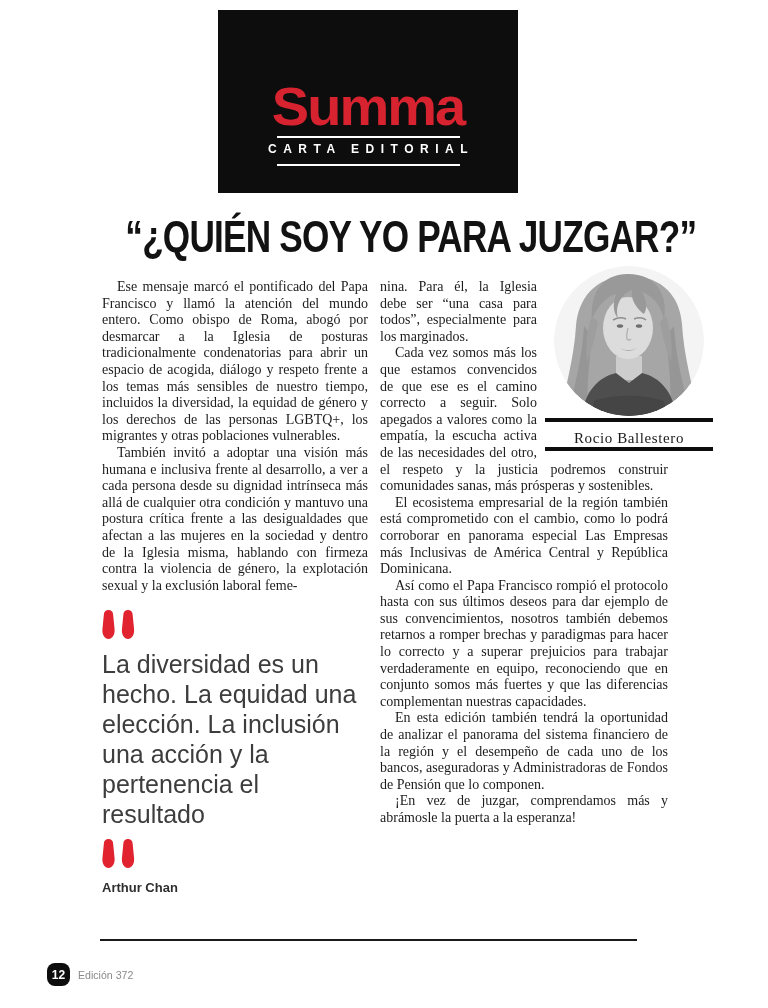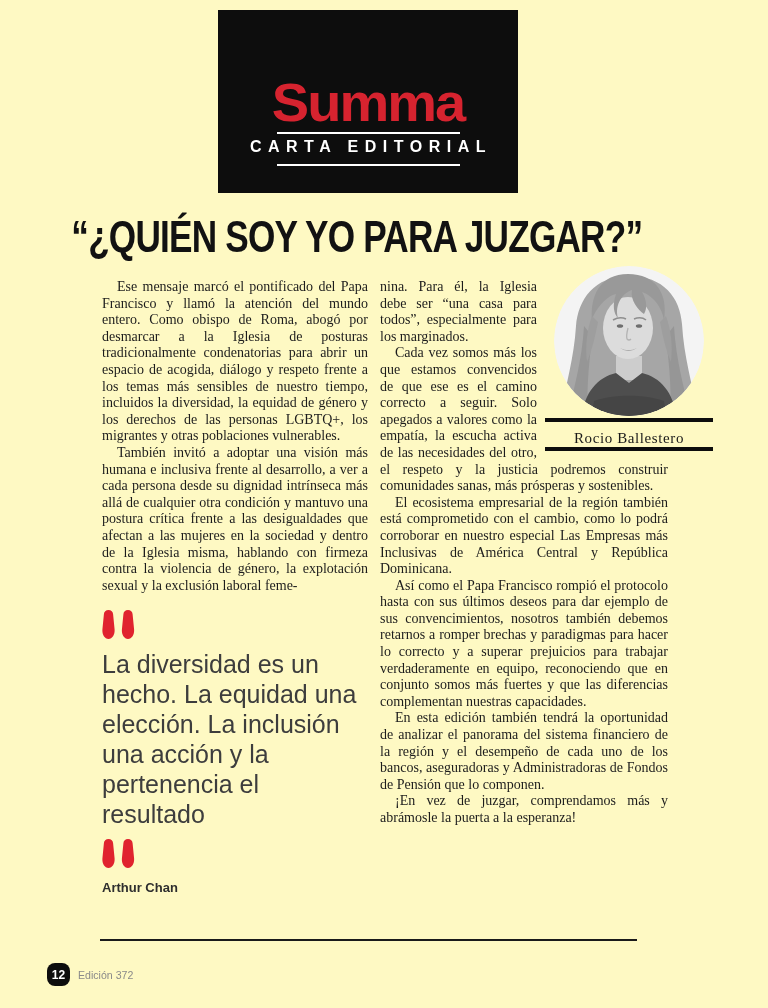--- a/index.html
+++ b/index.html
@@ -1,44 +1,44 @@
 <!DOCTYPE html>
 <html><head>
 <meta charset="utf-8">
 <style>
   * { margin: 0; padding: 0; box-sizing: border-box; }
   html,body { background: #e8e8e8; }
   .page {
     position: relative; width: 768px; height: 1008px;
-    background: #fef9c3; margin: 0 auto; overflow: hidden;
+    background: #ffffff; margin: 0 auto; overflow: hidden;
     font-family: "Liberation Serif", serif; color: #1c1c1c;
   }
 
   
   .header-box {
     position: absolute; left: 218px; top: 10px; width: 300px; height: 183px;
     background: #0d0d0d; display: flex; flex-direction: column;
     justify-content: flex-end; align-items: center; padding-bottom: 27px;
   }
   .logo-word {
     font-family: "Liberation Sans", sans-serif; font-weight: bold;
     font-size: 56px; line-height: 50px; color: #d6232f; letter-spacing: -2px;
     transform: scaleY(0.96);
   }
   .logo-rule { width: 183px; height: 2px; background: #ffffff; margin-top: 4px; }
   .logo-sub {
     font-family: "Liberation Sans", sans-serif; color: #ffffff;
-    font-size: 16px; font-weight: bold; letter-spacing: 6.5px;
+    font-size: 12px; font-weight: bold; letter-spacing: 6.5px;
     padding: 4px 0 4px 6px; 
   }
 
   
   .headline-wrap {
     position: absolute; left: 0; top: 212px; width: 768px;
-    display: flex; justify-content: flex-start;
+    display: flex; justify-content: flex-end;
   }
   .headline {
     font-family: "Liberation Sans", sans-serif; font-weight: bold;
     font-size: 44px; color: #121212; white-space: nowrap;
     transform: scaleX(0.80); letter-spacing: -1px;
   }
 
   
   .body-text p {
     font-size: 14px; line-height: 16.6px; text-align: justify;
@@ -159,21 +159,21 @@
           </g>
         </svg>
       </div>
       <div class="caption-rule top"></div>
       <div class="caption-name">Rocio Ballestero</div>
       <div class="caption-rule"></div>
     </div>
 
     <p class="no-indent">nina. Para él, la Iglesia debe ser “una casa para todos”,  especialmente para los marginados.</p>
     <p>Cada vez somos más los que estamos convencidos de que ese es el camino correcto a seguir. Solo apegados a valores como la empatía, la escucha activa de las necesidades del otro, el respeto y la justicia podremos construir comunidades sanas, más prósperas y sostenibles.</p>
-    <p>El ecosistema empresarial de la región también está comprometido con el cambio, como lo podrá corroborar en nuestro especial Las Empresas más Inclusivas de América Central y República Dominicana.</p>
+    <p>El ecosistema empresarial de la región también está comprometido con el cambio, como lo podrá corroborar en panorama especial Las Empresas más Inclusivas de América Central y República Dominicana.</p>
     <p>Así como el Papa Francisco rompió el protocolo hasta con sus últimos deseos para dar ejemplo de sus convencimientos, nosotros también debemos retarnos a romper brechas y paradigmas para hacer lo correcto y a superar prejuicios para trabajar verdaderamente en equipo, reconociendo que en conjunto somos más fuertes y que las diferencias complementan nuestras capacidades.</p>
     <p>En esta edición también tendrá la oportunidad de analizar el panorama del sistema financiero de la región y el desempeño de cada uno de los bancos, aseguradoras y Administradoras de Fondos de Pensión que lo componen.</p>
     <p>¡En vez de juzgar, comprendamos más y abrámosle la puerta a la esperanza!</p>
   </div>
 
   <div class="footer-rule"></div>
   <div class="page-badge">12</div>
   <div class="edition-label">Edición 372</div>
 
 </div>

